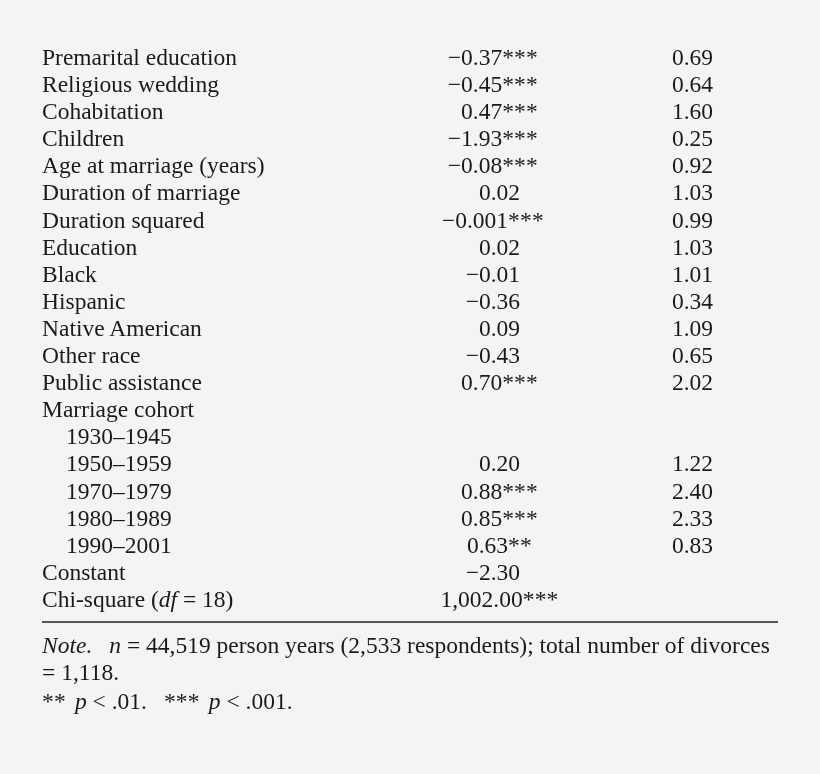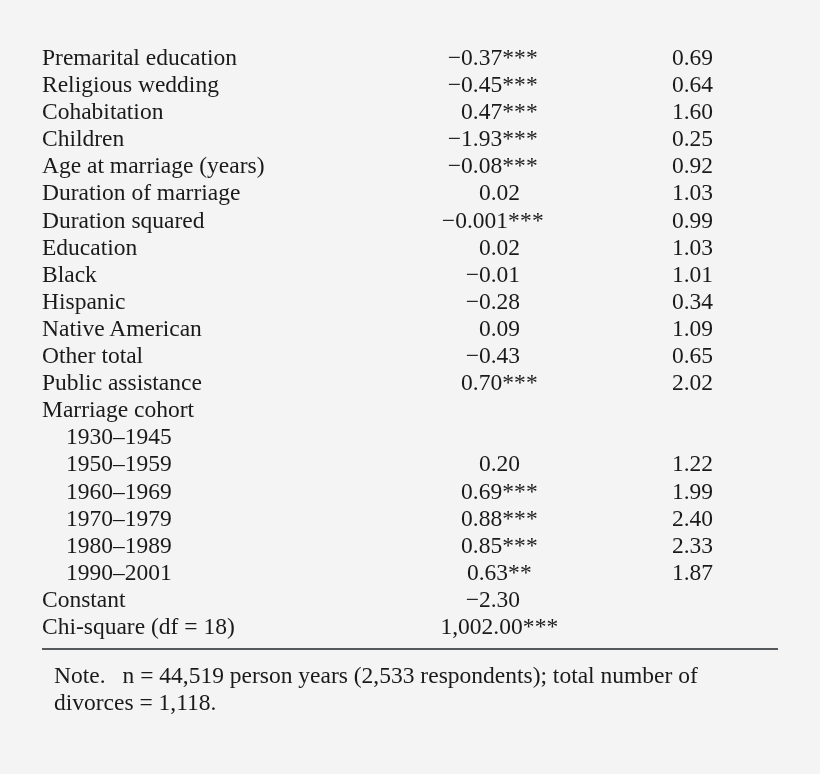--- a/index.html
+++ b/index.html
@@ -84,27 +84,28 @@
     margin-bottom: 9px;
   }
 
   
   .notes {
     width: 736px;
     font-size: 23.5px;
     line-height: 27.4px;
   }
   .note-line {
-    margin: 12px;
+    margin: 0;
     white-space: normal;
   }
   .note-line.sig {
     margin-top: 1px;
   }
   .it {
+    font-style: italic;
   }
   .gap-sm { display: inline-block; width: 9px; }
   .gap-md { display: inline-block; width: 17px; }
 </style>
 </head>
 <body style="background: rgb(244, 244, 244); color: rgb(26, 26, 26);">
 
 <div class="table-figure">
 
   <table class="stats-table">
@@ -154,30 +155,30 @@
           <td class="coef"><span class="coef-box"><span>0.02</span></span></td>
           <td class="or">1.03</td>
         </tr>
         <tr>
           <td class="label">Black</td>
           <td class="coef"><span class="coef-box"><span class="coef-sign">−</span><span>0.01</span></span></td>
           <td class="or">1.01</td>
         </tr>
         <tr>
           <td class="label">Hispanic</td>
-          <td class="coef"><span class="coef-box"><span class="coef-sign">−</span><span>0.28</span></span></td>
+          <td class="coef"><span class="coef-box"><span class="coef-sign">−</span><span>0.36</span></span></td>
           <td class="or">0.34</td>
         </tr>
         <tr>
           <td class="label">Native American</td>
           <td class="coef"><span class="coef-box"><span>0.09</span></span></td>
           <td class="or">1.09</td>
         </tr>
         <tr>
-          <td class="label">Other total</td>
+          <td class="label">Other race</td>
           <td class="coef"><span class="coef-box"><span class="coef-sign">−</span><span>0.43</span></span></td>
           <td class="or">0.65</td>
         </tr>
         <tr>
           <td class="label">Public assistance</td>
           <td class="coef"><span class="coef-box"><span>0.70</span><span class="stars">***</span></span></td>
           <td class="or">2.02</td>
         </tr>
         <tr>
           <td class="label">Marriage cohort</td>
@@ -188,51 +189,47 @@
           <td class="label indent">1930–1945</td>
           <td class="coef"></td>
           <td class="or"></td>
         </tr>
         <tr>
           <td class="label indent">1950–1959</td>
           <td class="coef"><span class="coef-box"><span>0.20</span></span></td>
           <td class="or">1.22</td>
         </tr>
         <tr>
-          <td class="label indent">1960–1969</td>
-          <td class="coef"><span class="coef-box"><span>0.69</span><span class="stars">***</span></span></td>
-          <td class="or">1.99</td>
-        </tr>
-        <tr>
           <td class="label indent">1970–1979</td>
           <td class="coef"><span class="coef-box"><span>0.88</span><span class="stars">***</span></span></td>
           <td class="or">2.40</td>
         </tr>
         <tr>
           <td class="label indent">1980–1989</td>
           <td class="coef"><span class="coef-box"><span>0.85</span><span class="stars">***</span></span></td>
           <td class="or">2.33</td>
         </tr>
         <tr>
           <td class="label indent">1990–2001</td>
           <td class="coef"><span class="coef-box"><span>0.63</span><span class="stars">**</span></span></td>
-          <td class="or">1.87</td>
+          <td class="or">0.83</td>
         </tr>
         <tr>
           <td class="label">Constant</td>
           <td class="coef"><span class="coef-box"><span class="coef-sign">−</span><span>2.30</span></span></td>
           <td class="or"></td>
         </tr>
         <tr>
           <td class="label"><span>Chi-square (</span><span class="it">df</span><span> =  18)</span></td>
           <td class="coef"><span class="coef-box"><span>1,002.00</span><span class="stars">***</span></span></td>
           <td class="or"></td>
         </tr>
       </tbody>
   </table>
 
   <div class="rule" style="border-top-color: rgb(85, 89, 92);"></div>
 
   <div class="notes">
     <p class="note-line"><span class="it">Note.</span><span class="gap-md"></span><span class="it">n</span><span> =  44,519 person years (2,533 respondents); total number of divorces  =  1,118.</span></p>
+    <p class="note-line sig"><span class="stars">**</span><span class="gap-sm"></span><span class="it">p</span><span> &lt;  .01.</span><span class="gap-md"></span><span class="stars">***</span><span class="gap-sm"></span><span class="it">p</span><span> &lt;  .001.</span></p>
   </div>
 
 </div>
 
 </body></html>

